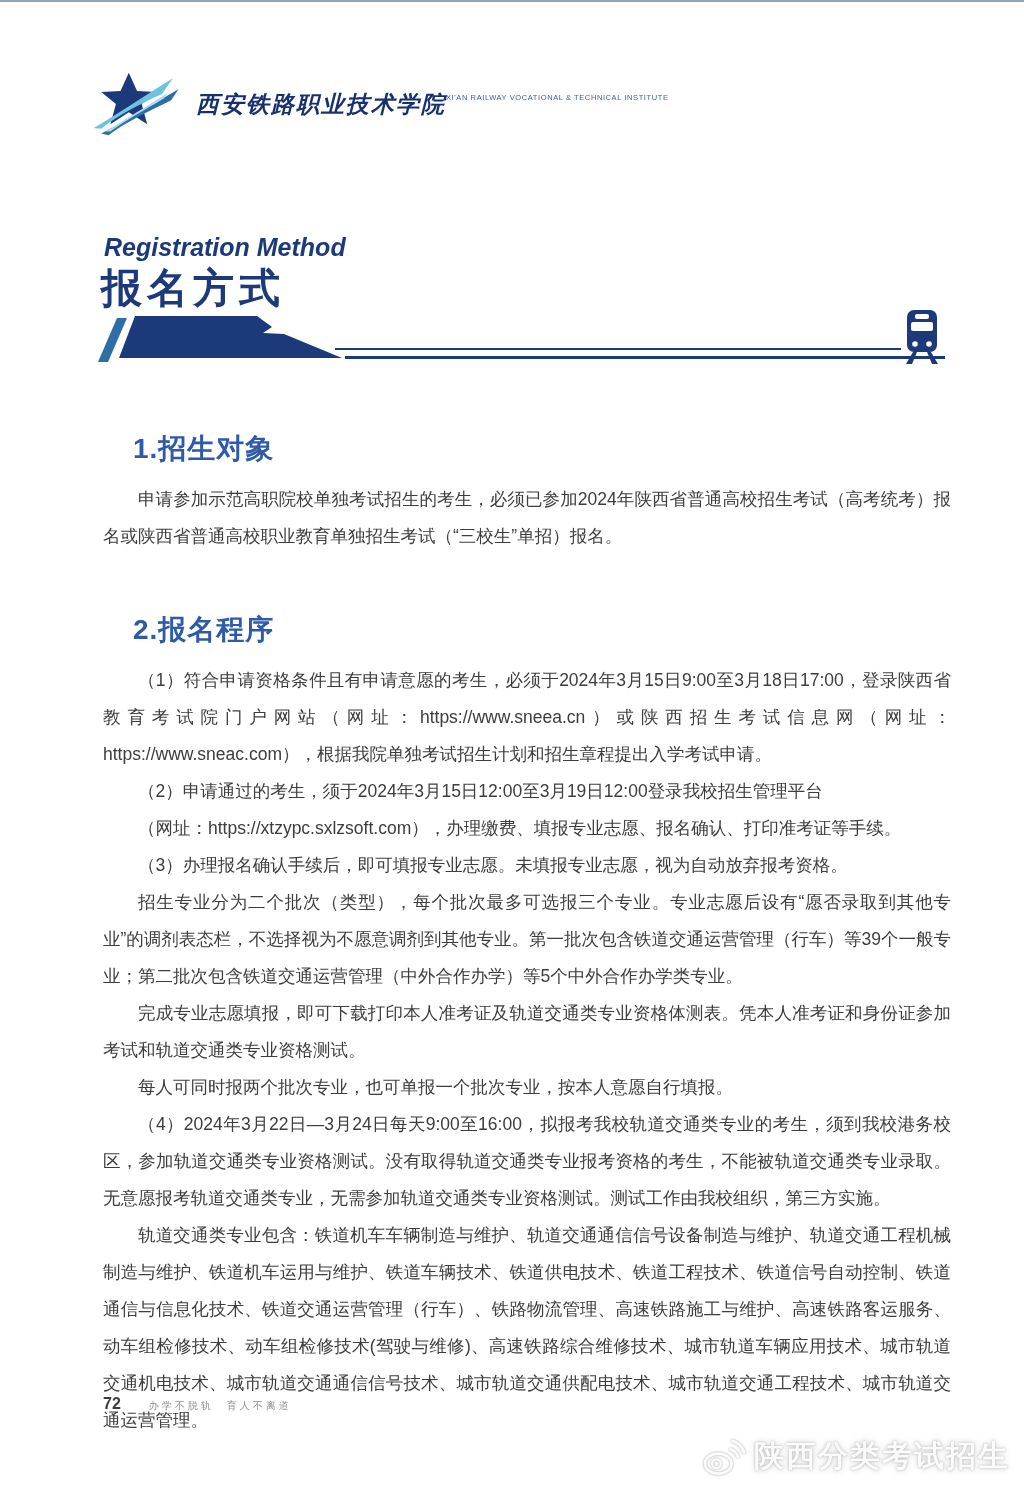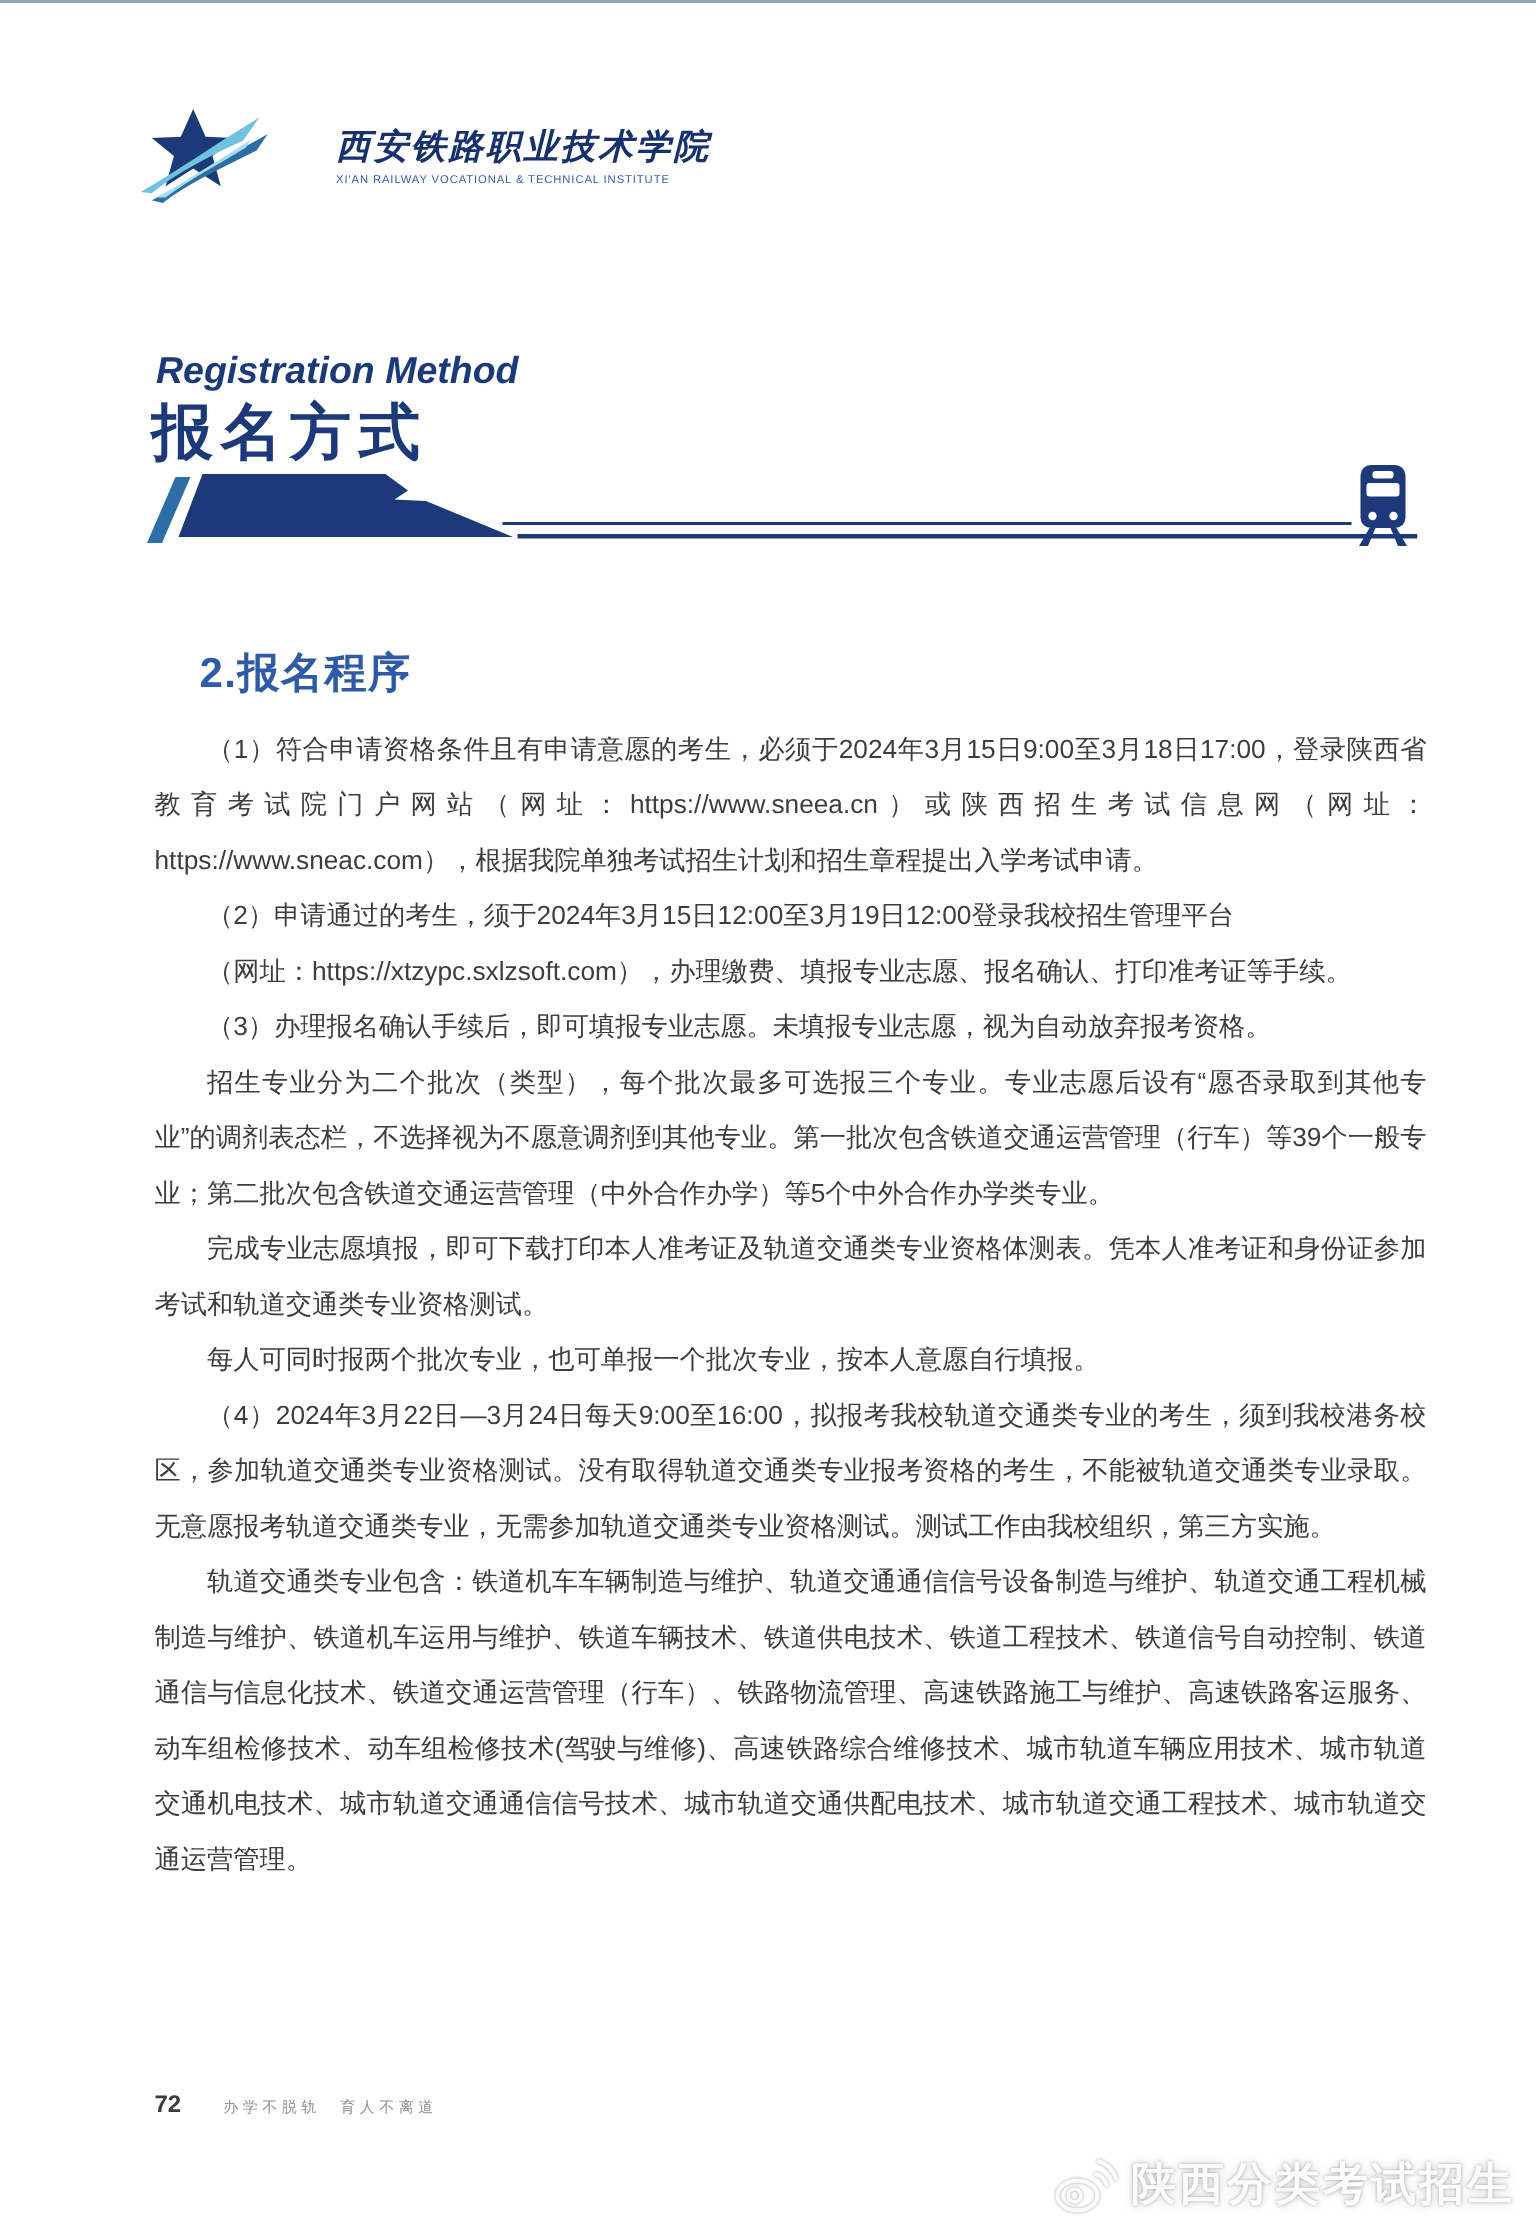--- a/index.html
+++ b/index.html
@@ -12,21 +12,21 @@
   
   .header-rule {
     position:absolute; left:0; top:128; width:1024px; height:2px;
     background:#8fa6b8;
   }
   .logo {
     position:absolute; left:88px; top:66px; z-index:2;
     display:flex; align-items:center; gap:12px;
     background:#ffffff; padding:4px 14px 6px 4px;
   }
-  .logo-text { display:flex; flex-direction:column;margin-left:28px; }
+  .logo-text { display:flex; flex-direction:row; }
   .logo-cn {
     font-family:"DejaVu Serif", serif; font-style:italic; font-weight:bold;
     font-size:23px; color:#17306e; letter-spacing:2px; line-height:1.2;
   }
   .logo-en {
     font-size:7.5px; color:#3a5ba9; letter-spacing:0.6px; margin-top:3px;
   }
 
   
   .title-en {
@@ -107,20 +107,26 @@
       <rect x="820" y="6" width="14" height="5" rx="2" fill="#ffffff"></rect>
       <rect x="816" y="14" width="22" height="9" rx="2" fill="#ffffff"></rect>
       <circle cx="820" cy="36" r="2.8" fill="#ffffff"></circle>
       <circle cx="834" cy="36" r="2.8" fill="#ffffff"></circle>
       <polygon points="818,44 811,56 817,56 822,44" fill="#1c3a7a"></polygon>
       <polygon points="836,44 843,56 837,56 832,44" fill="#1c3a7a"></polygon>
     </g>
   </svg>
 
   <div class="content">
+    <section class="section">
+      <h2 class="section-heading">1.招生对象</h2>
+      <div class="paragraphs">
+          <p>申请参加示范高职院校单独考试招生的考生，必须已参加2024年陕西省普通高校招生考试（高考统考）报名或陕西省普通高校职业教育单独招生考试（“三校生”单招）报名。</p>
+        </div>
+    </section>
 
     <section class="section">
       <h2 class="section-heading">2.报名程序</h2>
       <div class="paragraphs">
           <p>（1）符合申请资格条件且有申请意愿的考生，必须于2024年3月15日9:00至3月18日17:00，登录陕西省教育考试院门户网站（网址：https://www.sneea.cn）或陕西招生考试信息网（网址：https://www.sneac.com），根据我院单独考试招生计划和招生章程提出入学考试申请。</p>
           <p>（2）申请通过的考生，须于2024年3月15日12:00至3月19日12:00登录我校招生管理平台</p>
           <p>（网址：https://xtzypc.sxlzsoft.com），办理缴费、填报专业志愿、报名确认、打印准考证等手续。</p>
           <p>（3）办理报名确认手续后，即可填报专业志愿。未填报专业志愿，视为自动放弃报考资格。</p>
           <p>招生专业分为二个批次（类型），每个批次最多可选报三个专业。专业志愿后设有“愿否录取到其他专业”的调剂表态栏，不选择视为不愿意调剂到其他专业。第一批次包含铁道交通运营管理（行车）等39个一般专业；第二批次包含铁道交通运营管理（中外合作办学）等5个中外合作办学类专业。</p>
           <p>完成专业志愿填报，即可下载打印本人准考证及轨道交通类专业资格体测表。凭本人准考证和身份证参加考试和轨道交通类专业资格测试。</p>

